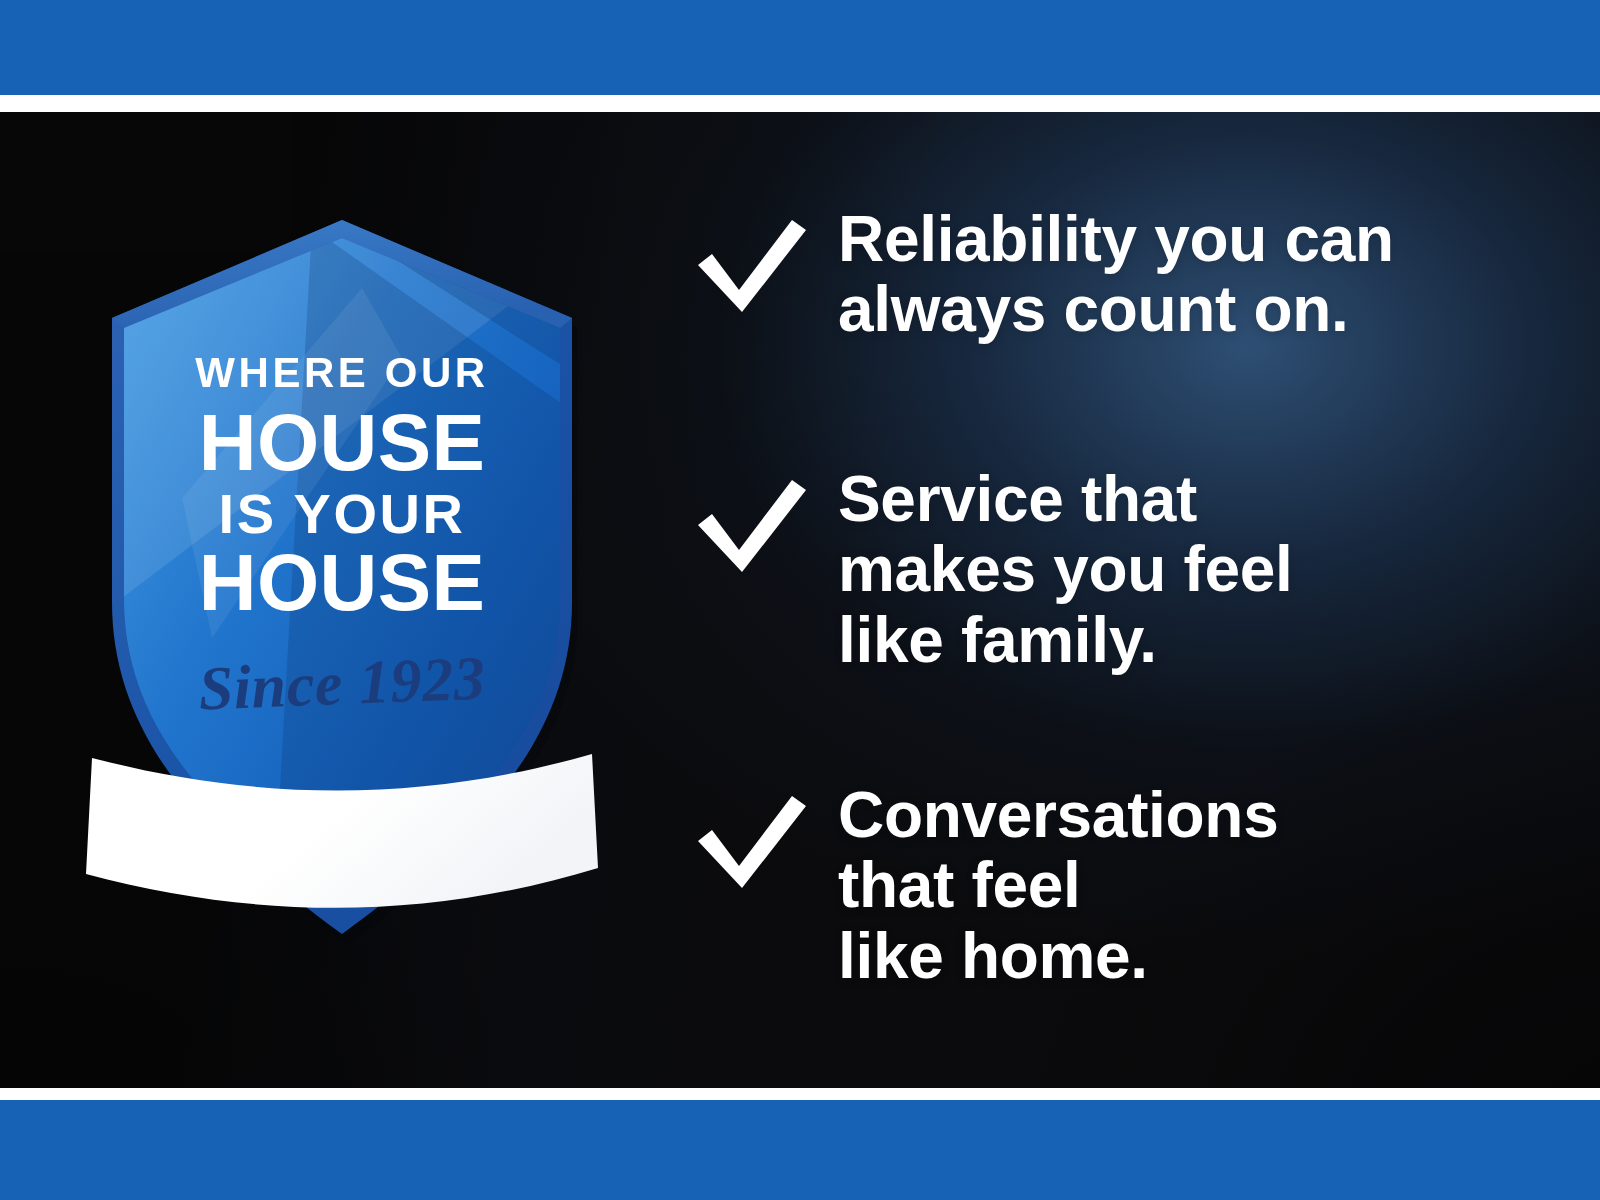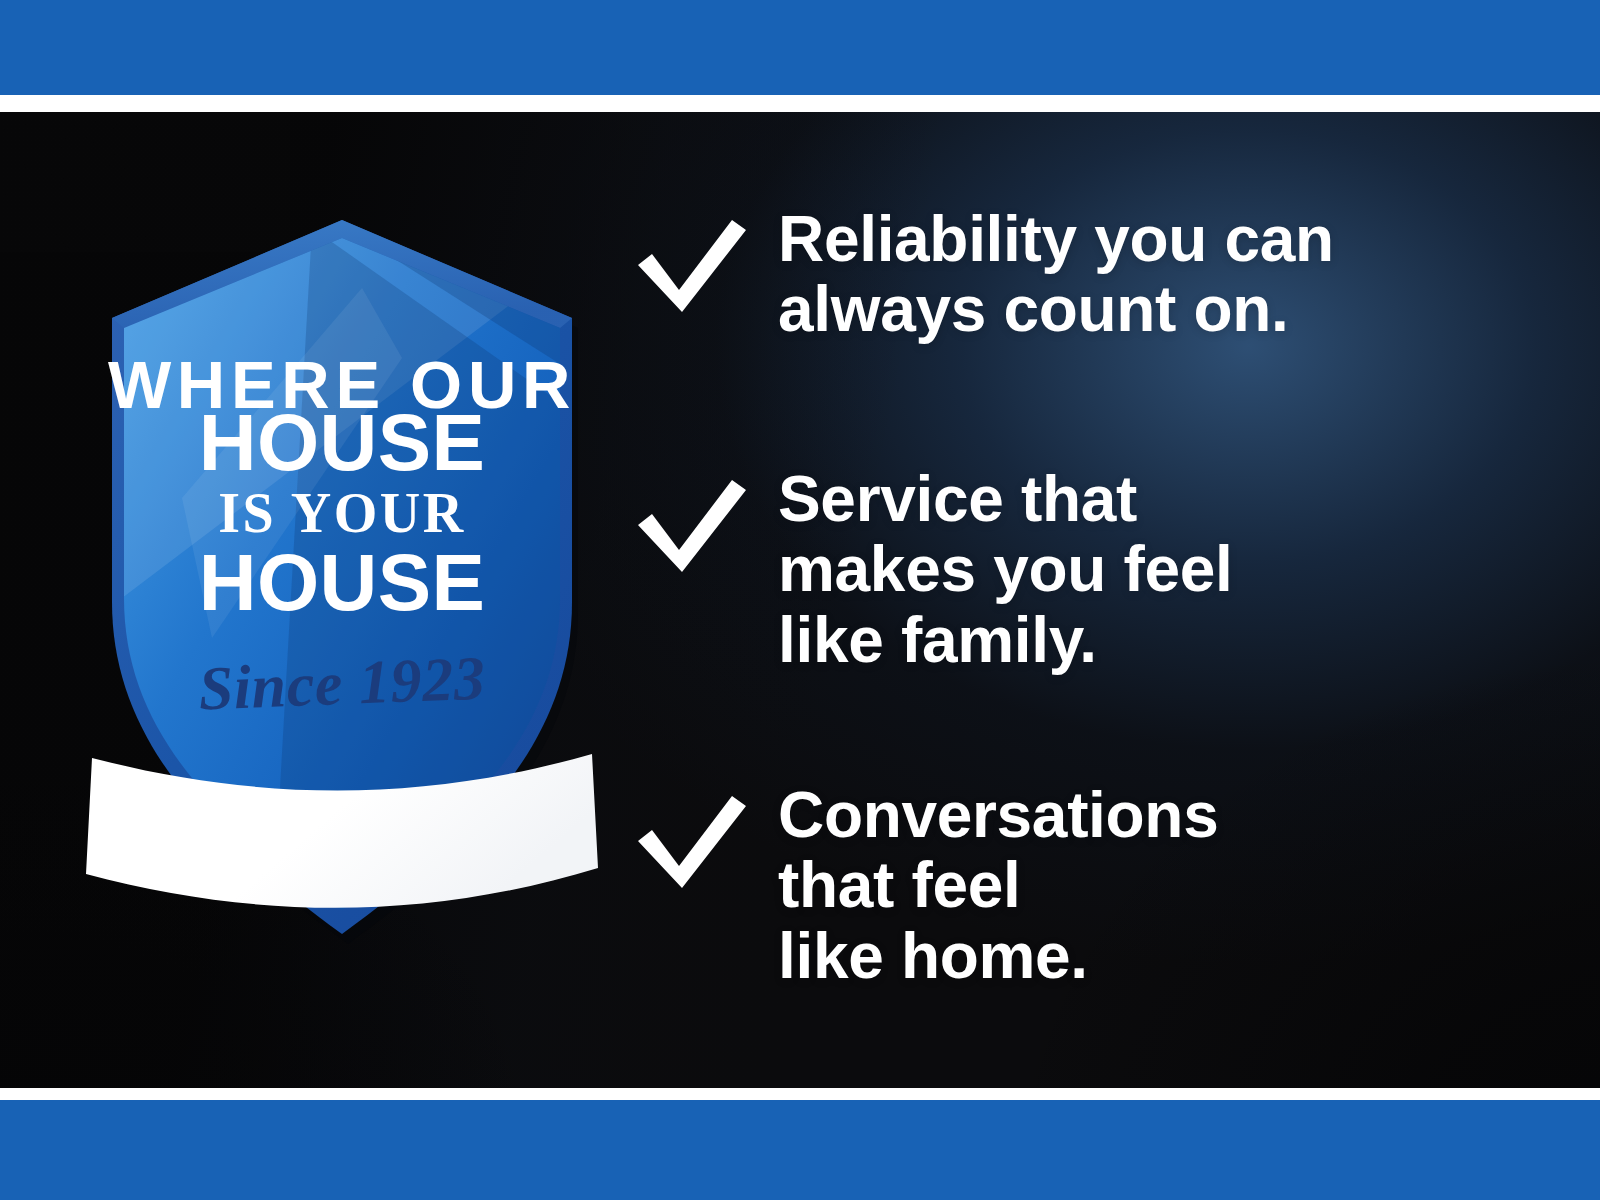--- a/index.html
+++ b/index.html
@@ -128,43 +128,43 @@
     pointer-events: none;
   }
   .sl {
     font-weight: 700;
     line-height: .92;
     letter-spacing: .02em;
     text-transform: uppercase;
     white-space: nowrap;
     font-family: "Liberation Sans", sans-serif;
   }
-  .sl1 { position:absolute; top:186px;  left:0; right:0; font-size:67px; letter-spacing:.085em; }
+  .sl1 { position:absolute; top:186px;  left:0; right:0; font-size:42px; letter-spacing:.085em; }
   .sl2 { position:absolute; top:238px;  left:0; right:0; font-size:80px; letter-spacing:.005em; }
-  .sl3 { position:absolute; top:320px;  left:0; right:0; font-size:56px; letter-spacing:.045em;font-family:Liberation Serif, serif; }
+  .sl3 { position:absolute; top:320px;  left:0; right:0; font-size:56px; letter-spacing:.045em; }
   .sl4 { position:absolute; top:378px;  left:0; right:0; font-size:80px; letter-spacing:.005em; }
 
   .ribbon-text {
     position: absolute;
     top: 480px;
     left: 0; right: 0;
     text-align: center;
     color: #1b3c7d;
     font-family: "Liberation Serif", serif;
     font-style: italic;
     font-weight: 700;
     font-size: 62px;
     letter-spacing: .01em;
     transform: rotate(-2.2deg);
   }
 
   
   .list {
     position: absolute;
-    left: 632px;
+    left: 692px;
     top: 112px;
     width: 880px;
     height: 976px;
   }
   .item {
     position: absolute;
     display: flex;
     align-items: flex-start;
     gap: 28px;
   }

